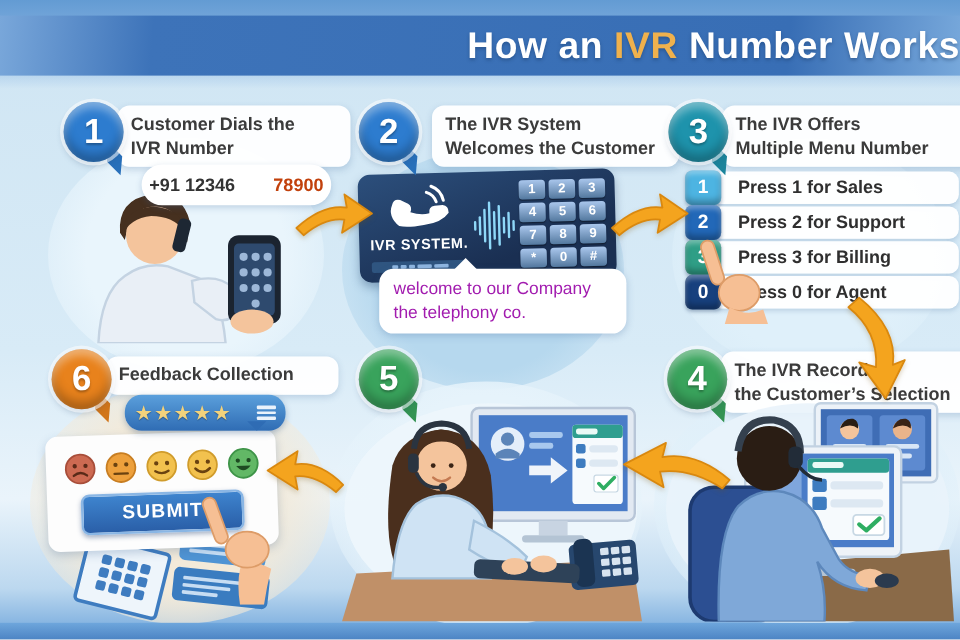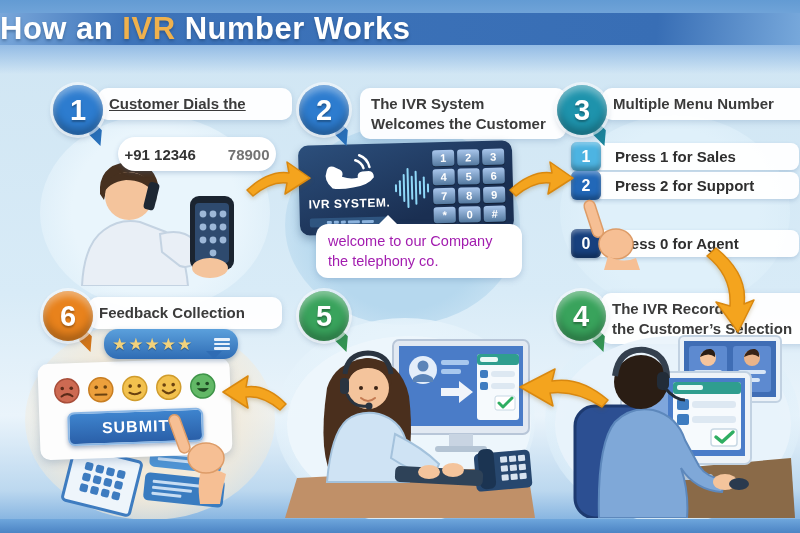--- a/index.html
+++ b/index.html
@@ -4,23 +4,23 @@
 <style>
   html,body{margin:0;padding:0;background:#eee;}
   .canvas{position:relative;width:800px;height:533px;overflow:hidden;
     background:linear-gradient(180deg,#cfe5f3 0%,#d8ebf7 55%,#eaf4fb 78%,#bcd8ef 92%,#6fa5db 100%);
     font-family:"Liberation Sans",sans-serif;}
   .bg-circle{position:absolute;border-radius:50%;}
 
   
   .header-wrap{position:absolute;left:0;top:0;width:800px;height:74px;
     background:linear-gradient(180deg,#639bd3 0%,#8ab5e3 55%,rgba(207,229,243,0) 100%);}
-  .title-band{position:absolute;left:0;top:13px;width:800px;height:32px;
+  .title-band{position:absolute;left:0;top:13px;width:800px;height:50px;
     background:linear-gradient(95deg,#79a7da 0%,#3d73b9 16%,#386eb5 82%,#77a8db 100%);
-    display:flex;align-items:center;justify-content:flex-start;}
+    display:flex;align-items:center;justify-content:flex-end;}
   .title-text{color:#fff;font-size:31px;font-weight:bold;letter-spacing:.5px;
     text-shadow:0 2px 3px rgba(20,50,90,.4);}
   .title-text .hl{color:#efb14d;}
 
   
   .badge{position:absolute;width:50px;height:50px;border-radius:50%;z-index:4;
     display:flex;align-items:center;justify-content:center;color:#fff;font-size:29px;font-weight:bold;
     text-shadow:0 2px 2px rgba(0,0,0,.3);
     box-shadow:inset 0 5px 7px rgba(255,255,255,.4),inset 0 -6px 9px rgba(0,0,0,.28),
                0 0 0 3px rgba(255,255,255,.55),0 3px 6px rgba(40,70,110,.3);}
@@ -31,21 +31,21 @@
     box-shadow:0 2px 6px rgba(60,100,150,.22);}
 
   
   .flow-arrow{position:absolute;z-index:5;filter:drop-shadow(0 2px 2px rgba(120,80,0,.25));}
   .flow-arrow path{fill:#f4a41e;stroke:#d9880f;stroke-width:1.5;stroke-linejoin:round;}
 
   
   .phone-bubble{position:absolute;left:118px;top:137px;width:158px;height:34px;background:#fff;
     border-radius:17px;display:flex;align-items:center;justify-content:center;
     font-size:15px;font-weight:bold;color:#333;z-index:3;box-shadow:0 2px 5px rgba(60,100,150,.25);gap:28px;}
-  .phone-bubble .hl{color:#737373;margin-left:4px;}
+  .phone-bubble .hl{color:#c2410c;margin-left:4px;}
   .phone-bubble:after{content:"";position:absolute;left:14px;bottom:-8px;border:9px solid transparent;
     border-top-color:#fff;border-left-width:4px;border-right-width:10px;}
 
   
   .ivr-panel{position:absolute;left:299px;top:143px;width:214px;height:90px;border-radius:10px;
     background:linear-gradient(160deg,#2c4f7c 0%,#1a2f52 70%);transform:rotate(-1.5deg);
     box-shadow:0 4px 8px rgba(30,60,100,.35);z-index:2;display:flex;padding:8px;box-sizing:border-box;}
   .ivr-left{width:88px;display:flex;flex-direction:column;align-items:center;justify-content:space-between;}
   .ivr-name{color:#fff;font-size:12px;font-weight:bold;letter-spacing:.5px;}
   .ivr-display{margin-top:3px;width:80px;height:9px;background:#2f5580;border-radius:2px;
@@ -115,38 +115,40 @@
   <div class="header-wrap">
     <div class="title-band">
       <div class="title-text"><span>How an </span><span class="hl">IVR</span><span> Number Works</span></div>
     </div>
   </div>
 
   <div class="badge" style="left: 53px; top: 85px; background: rgb(45, 124, 207);">
       <span>1</span>
     </div>
   <div class="badge-tail" style="left: 88px; top: 125px; background: rgb(45, 124, 207);"></div>
-  <div class="pill" style="left:98px;top:88px;width:172px;text-decoration:underline;">
+  <div class="pill" style="left:98px;top:88px;width:172px;">
       <div>Customer Dials the</div>
+      <div>IVR Number</div>
     </div>
 
   <div class="badge" style="left: 299px; top: 85px; background: rgb(45, 124, 207);">
       <span>2</span>
     </div>
   <div class="badge-tail" style="left: 334px; top: 125px; background: rgb(45, 124, 207);"></div>
   <div class="pill" style="left:360px;top:88px;width:184px;">
       <div>The IVR System</div>
       <div>Welcomes the Customer</div>
     </div>
 
   <div class="badge" style="left: 557px; top: 85px; background: rgb(30, 147, 172);">
       <span>3</span>
     </div>
   <div class="badge-tail" style="left: 592px; top: 125px; background: rgb(30, 147, 172);"></div>
   <div class="pill" style="left:602px;top:88px;width:188px;">
+      <div>The IVR Offers</div>
       <div>Multiple Menu Number</div>
     </div>
 
   <div class="badge" style="left: 556px; top: 291px; background: rgb(57, 163, 92);">
       <span>4</span>
     </div>
   <div class="badge-tail" style="left: 591px; top: 331px; background: rgb(57, 163, 92);"></div>
   <div class="pill" style="left:601px;top:293px;width:196px;">
       <div>The IVR Records</div>
       <div>the Customer’s Selection</div>
@@ -248,20 +250,28 @@
     <div class="menu-key" style="background: rgb(77, 180, 226);">
         <span>1</span>
       </div>
   </div>
   <div class="menu-row" style="left:571px;top:172px;">
     <div class="menu-pill">
         <span>Press 2 for Support</span>
       </div>
     <div class="menu-key" style="background: rgb(34, 104, 184);">
         <span>2</span>
+      </div>
+  </div>
+  <div class="menu-row" style="left:571px;top:201px;">
+    <div class="menu-pill">
+        <span>Press 3 for Billing</span>
+      </div>
+    <div class="menu-key" style="background: rgb(47, 158, 134);">
+        <span>3</span>
       </div>
   </div>
   <div class="menu-row" style="left:571px;top:230px;">
     <div class="menu-pill">
         <span>Press 0 for Agent</span>
       </div>
     <div class="menu-key" style="background: rgb(23, 64, 126);">
         <span>0</span>
       </div>
   </div>

